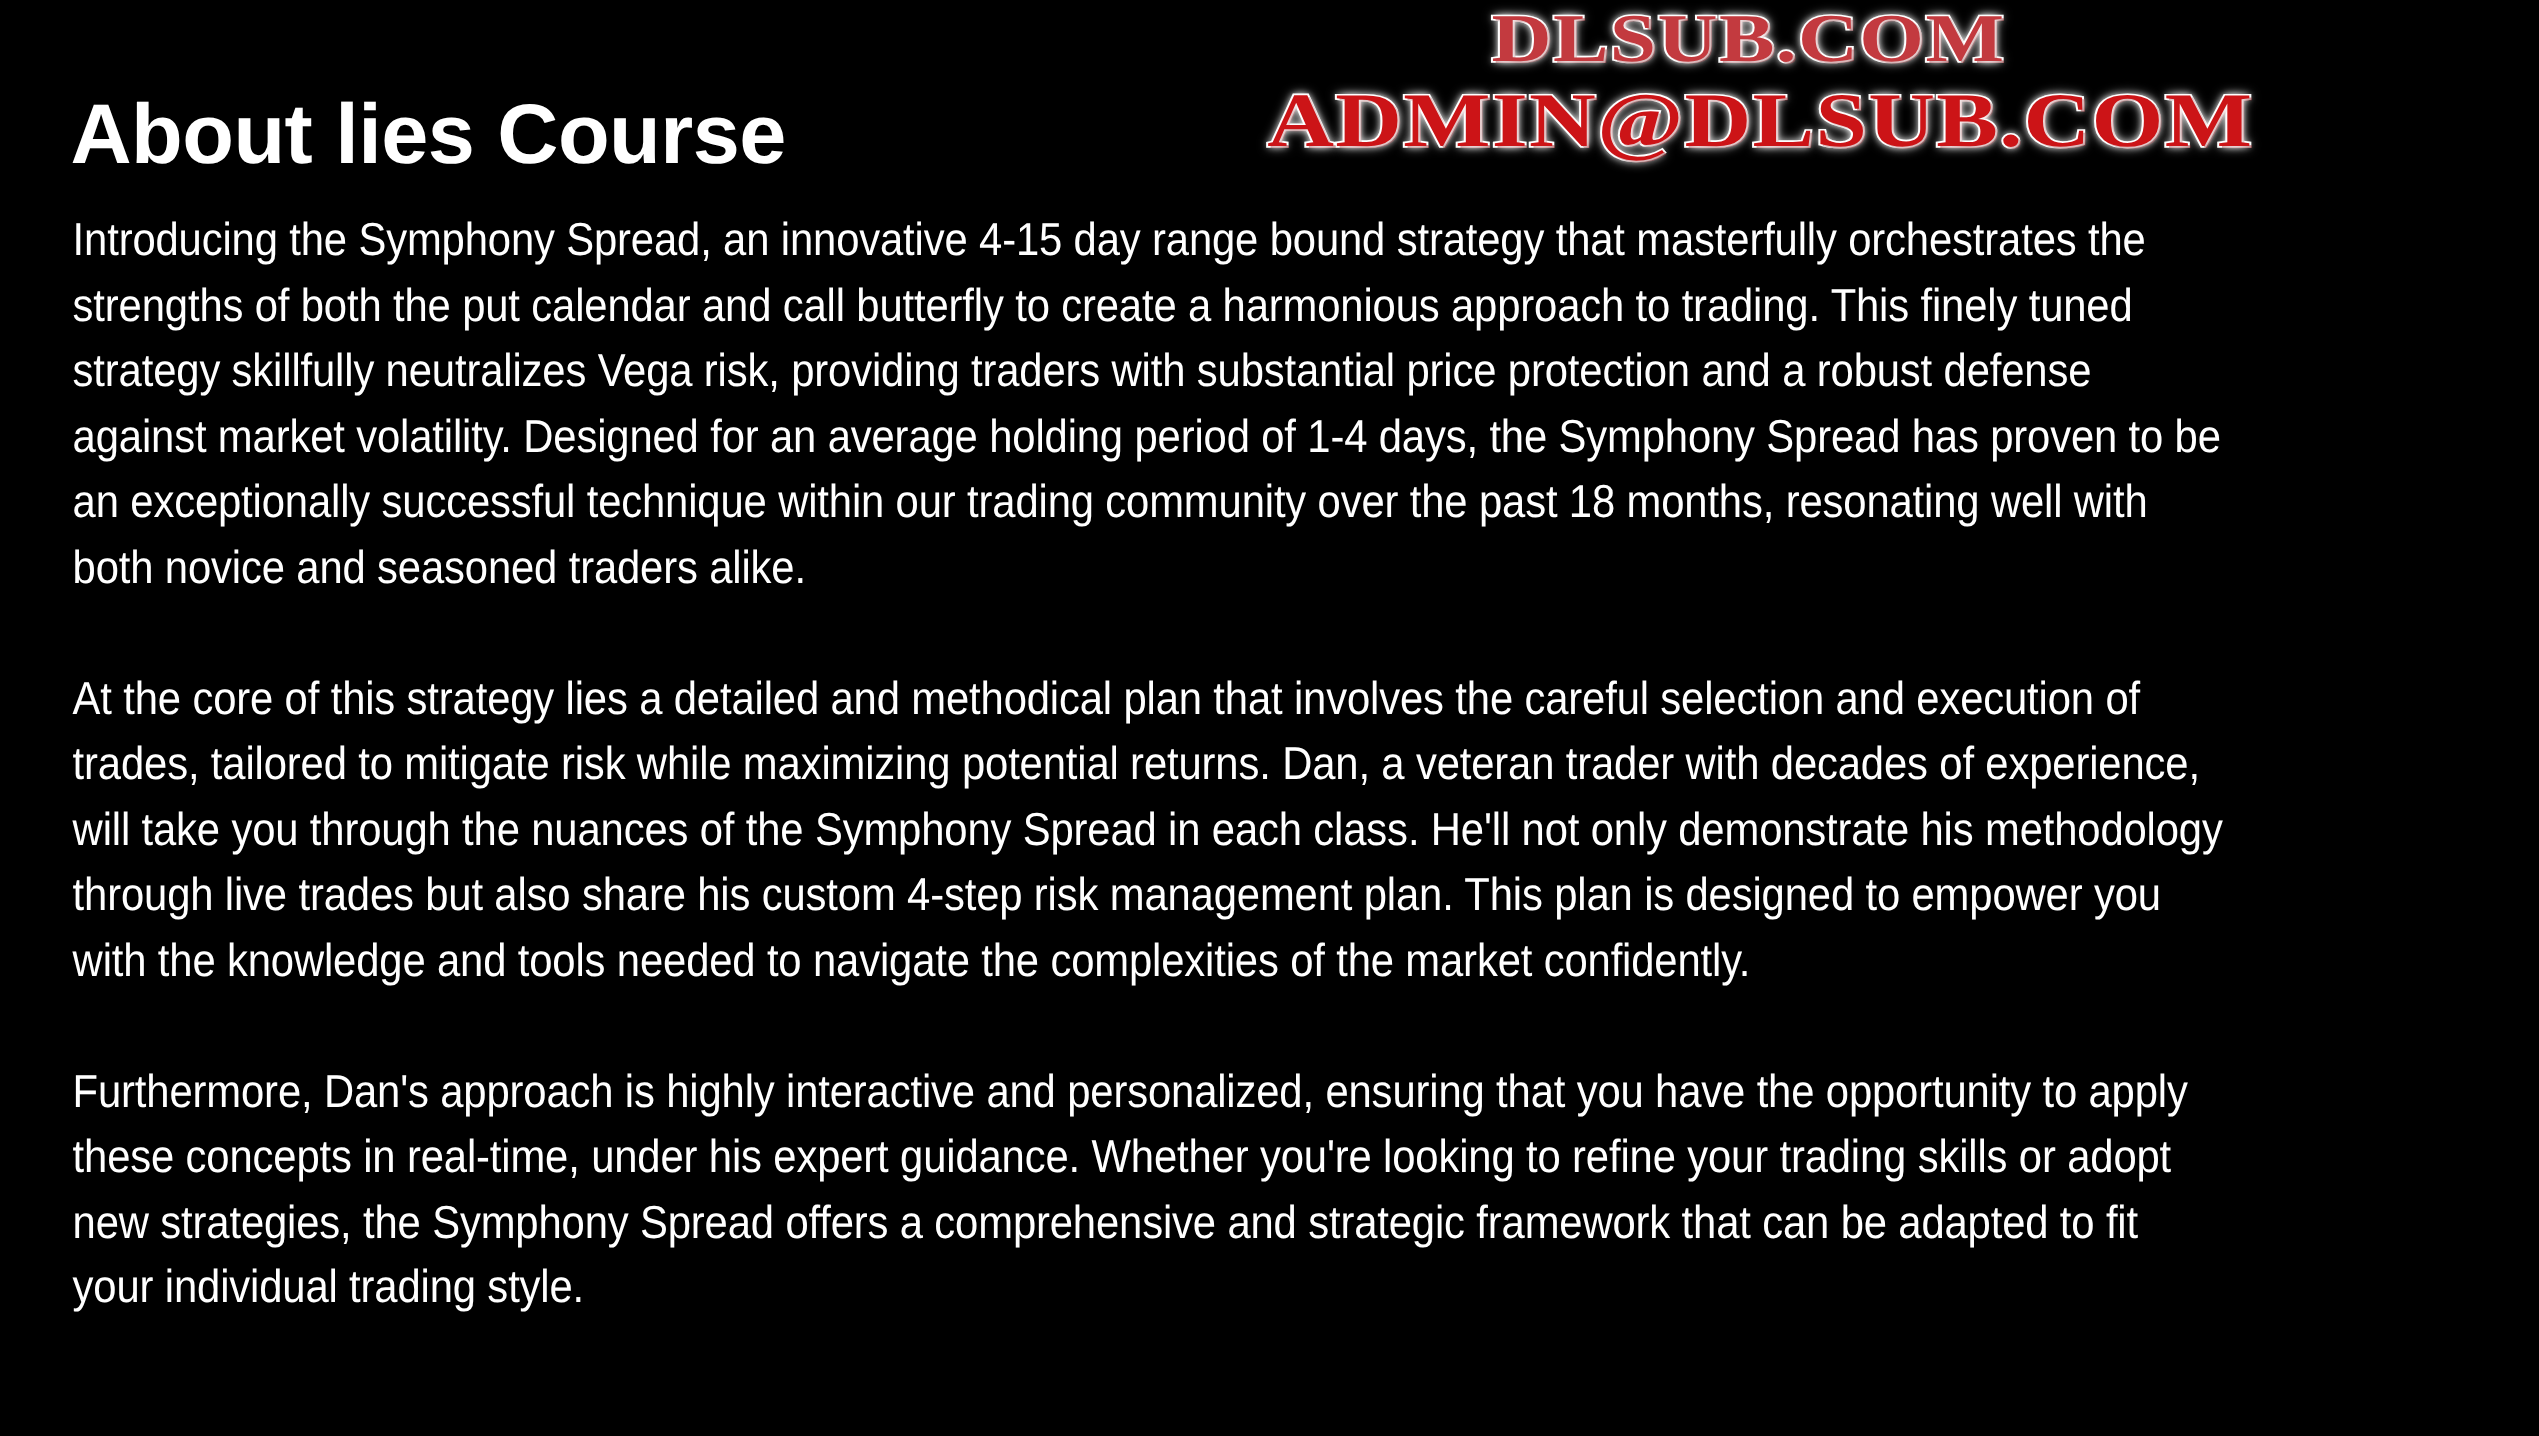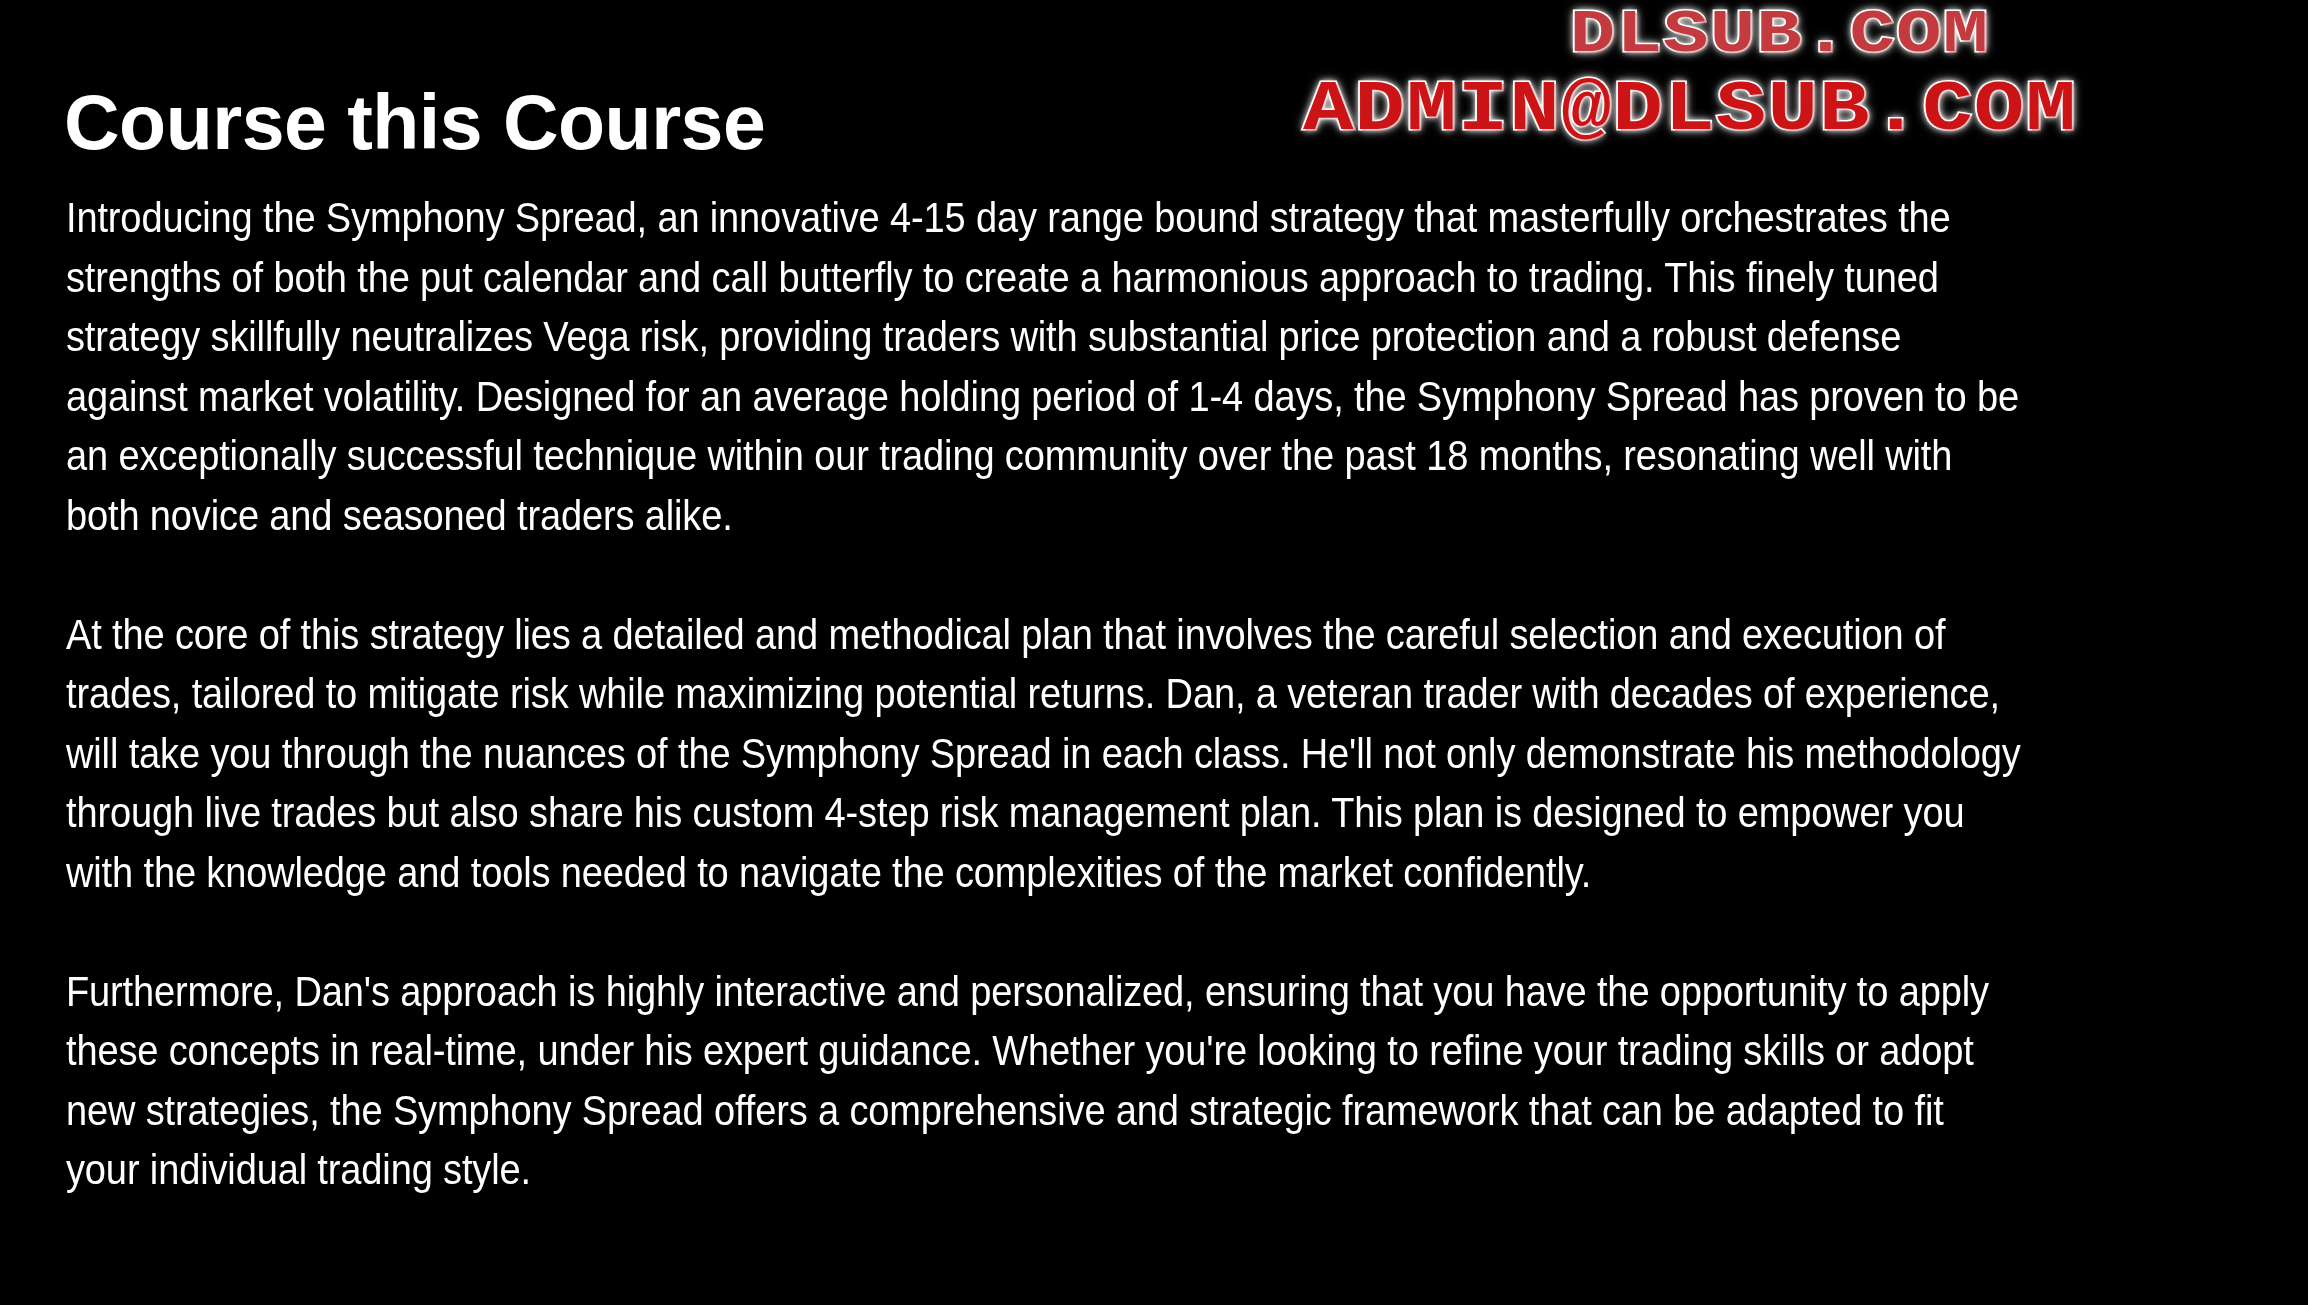--- a/index.html
+++ b/index.html
@@ -54,29 +54,29 @@
   .article-body p {
     margin: 0 0 59.5px 0;
   }
   .article-body p:last-child {
     margin-bottom: 0;
   }
 
   
   .watermark {
     position: absolute;
-    left: 1090px;
+    left: 1152px;
     top: 4px;
     width: 1000px;
     pointer-events: none;
-    font-family: Liberation Mono, monospace;
+    font-family: Liberation Serif, serif;
     font-weight: 700;
     font-style: normal;
     line-height: 1.0;
-    text-align: center;
+    text-align: left;
   }
   .wm-line {
     display: block;
     white-space: nowrap;
     font-weight: 700;
     letter-spacing: 1px;
   }
   .wm-line-1 {
     margin-left: 204px;
     font-size: 62px;
@@ -103,21 +103,21 @@
        2px 2px 0 rgba(120,10,14,0.55);
     transform: scaleX(1.20);
     transform-origin: 0 50%;
   }
 </style>
 </head>
 <body>
 
 <div id="page">
 
-  <h1 class="page-title">Course this Course</h1>
+  <h1 class="page-title">About lies Course</h1>
 
   <div class="article-body">
     <p>Introducing the Symphony Spread, an innovative 4-15 day range bound strategy that masterfully orchestrates the strengths of both the put calendar and call butterfly to create a harmonious approach to trading. This finely tuned strategy skillfully neutralizes Vega risk, providing traders with substantial price protection and a robust defense against market volatility. Designed for an average holding period of 1-4 days, the Symphony Spread has proven to be an exceptionally successful technique within our trading community over the past 18 months, resonating well with both novice and seasoned traders alike.</p>
     <p>At the core of this strategy lies a detailed and methodical plan that involves the careful selection and execution of trades, tailored to mitigate risk while maximizing potential returns. Dan, a veteran trader with decades of experience, will take you through the nuances of the Symphony Spread in each class. He'll not only demonstrate his methodology through live trades but also share his custom 4-step risk management plan. This plan is designed to empower you with the knowledge and tools needed to navigate the complexities of the market confidently.</p>
     <p>Furthermore, Dan's approach is highly interactive and personalized, ensuring that you have the opportunity to apply these concepts in real-time, under his expert guidance. Whether you're looking to refine your trading skills or adopt new strategies, the Symphony Spread offers a comprehensive and strategic framework that can be adapted to fit your individual trading style.</p>
   </div>
 
   <div class="watermark">
     <span class="wm-line wm-line-1">DLSUB.COM</span>
     <span class="wm-line wm-line-2">ADMIN@DLSUB.COM</span>

